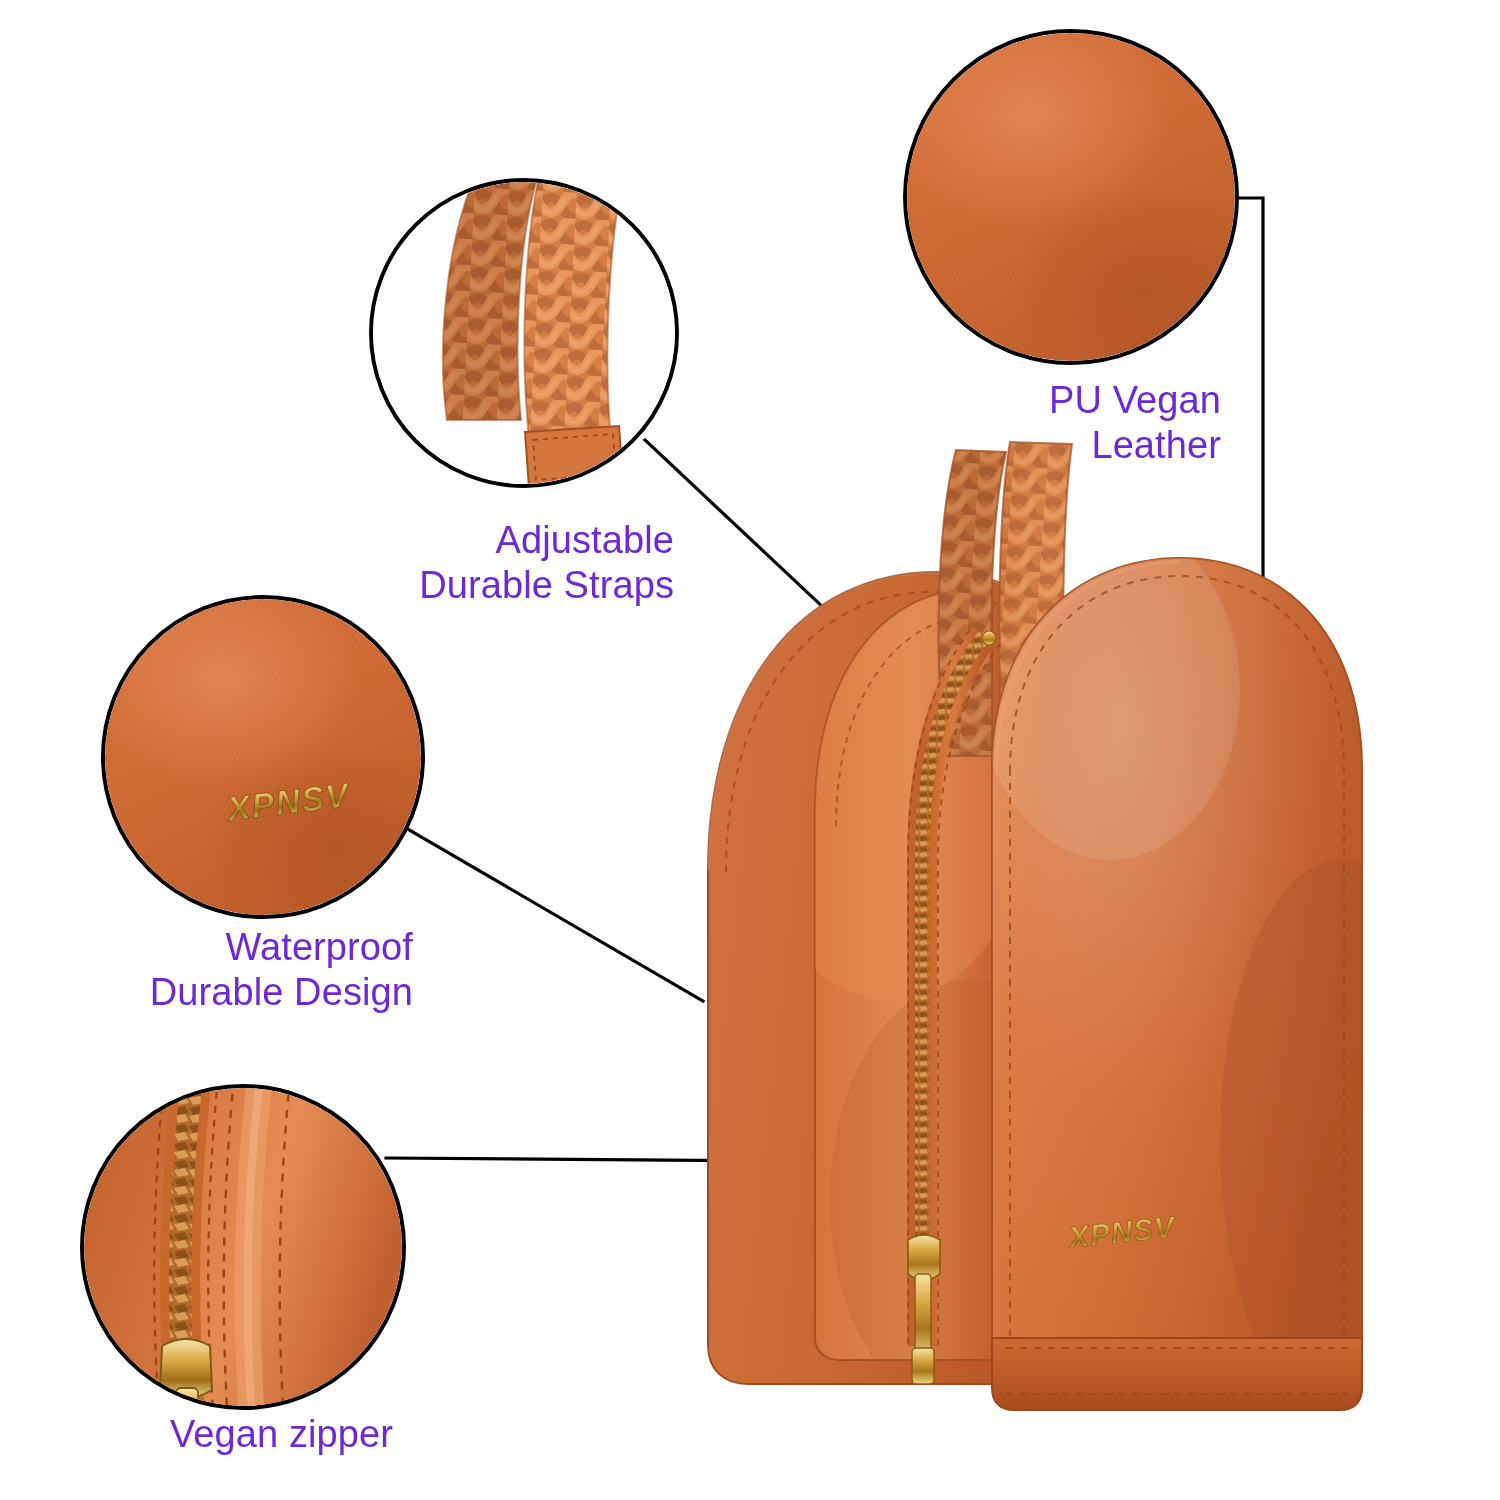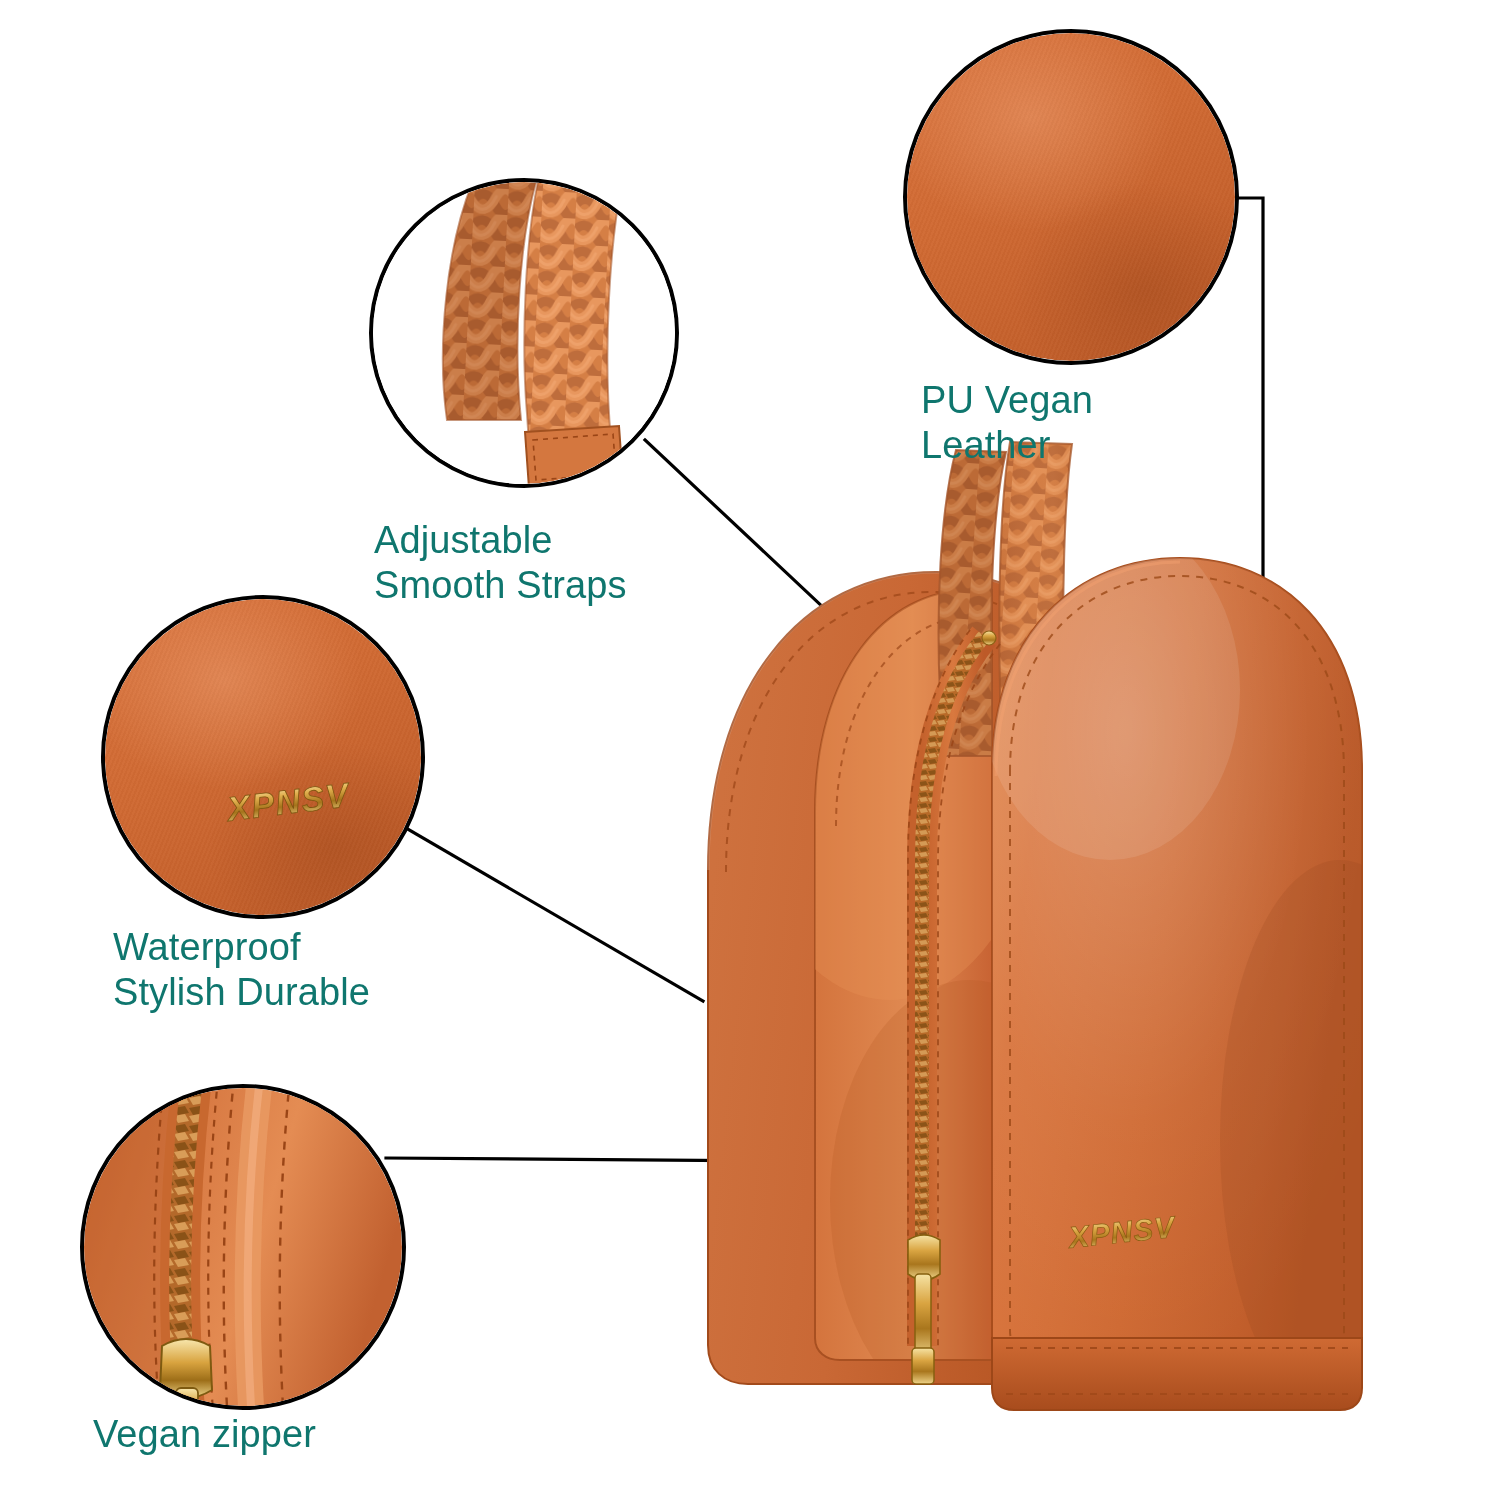--- a/index.html
+++ b/index.html
@@ -18,22 +18,22 @@
     position:absolute;
     border-radius:50%;
     border:4px solid #000;
     overflow:hidden;
     background:#ffffff;
     box-sizing:border-box;
   }
   .bubble-inner{position:absolute;inset:0;border-radius:50%;overflow:hidden;}
   .caption{
     position:absolute;
-    text-align:left;
-    color:#0f766e;
+    text-align:right;
+    color:#6d28d9;
     font-size:38px;
     line-height:1.18;
     letter-spacing:.1px;
     white-space:pre-line;
     font-weight:400;
   }
 
   
   .leather-plain{
     position:absolute;inset:-2px;
@@ -270,21 +270,21 @@
             <rect x="140" y="-20" width="130" height="300" fill="#f0a06a" opacity=".16"></rect>
           </g>
           <path d="M168 -14 C152 50 148 160 154 232 L156 262 L238 258 C230 172 236 56 252 -14 Z" fill="none" stroke="#a4552a" stroke-width="2" opacity=".55"></path>
 
           <path d="M152 250 L246 244 L250 300 L156 306 Z" fill="#d4773f" stroke="#a0501f" stroke-width="2"></path>
           <path d="M160 258 L240 252 L243 292 L163 298 Z" fill="none" stroke="#9a4516" stroke-width="1.6" stroke-dasharray="5 5"></path>
         </svg>
       </div>
     </div>
     <div class="caption" style="left:374px;top:518px;width:300px;">Adjustable
-Smooth Straps</div>
+Durable Straps</div>
   </div>
 
   <div class="callout">
     <div class="bubble" style="left:903px;top:29px;width:336px;height:336px;">
       <div class="bubble-inner">
         <div class="leather-plain"></div>
       </div>
     </div>
     <div class="caption" style="left:921px;top:378px;width:300px;">PU Vegan
 Leather</div>
@@ -303,21 +303,21 @@
               <stop offset="100%" stop-color="#f2d98f"></stop>
             </linearGradient>
           </defs>
           <g transform="translate(124,222) rotate(-7)">
             <text x="0" y="0" font-family="Liberation Sans, sans-serif" font-size="34" font-weight="700" font-style="italic" letter-spacing="1.5" fill="url(#gGold2)" stroke="#7e5510" stroke-width="0.8">XPNSV</text>
           </g>
         </svg>
       </div>
     </div>
     <div class="caption" style="left:113px;top:925px;width:300px;">Waterproof
-Stylish Durable</div>
+Durable Design</div>
   </div>
 
   <div class="callout">
     <div class="bubble" style="left:80px;top:1084px;width:326px;height:326px;">
       <div class="bubble-inner">
         <svg width="326" height="326" viewBox="0 0 326 326">
           <defs>
             <linearGradient id="zLeather" x1="0" y1="0" x2="1" y2="0.3">
               <stop offset="0%" stop-color="#c8652f"></stop>
               <stop offset="35%" stop-color="#d87a43"></stop>

